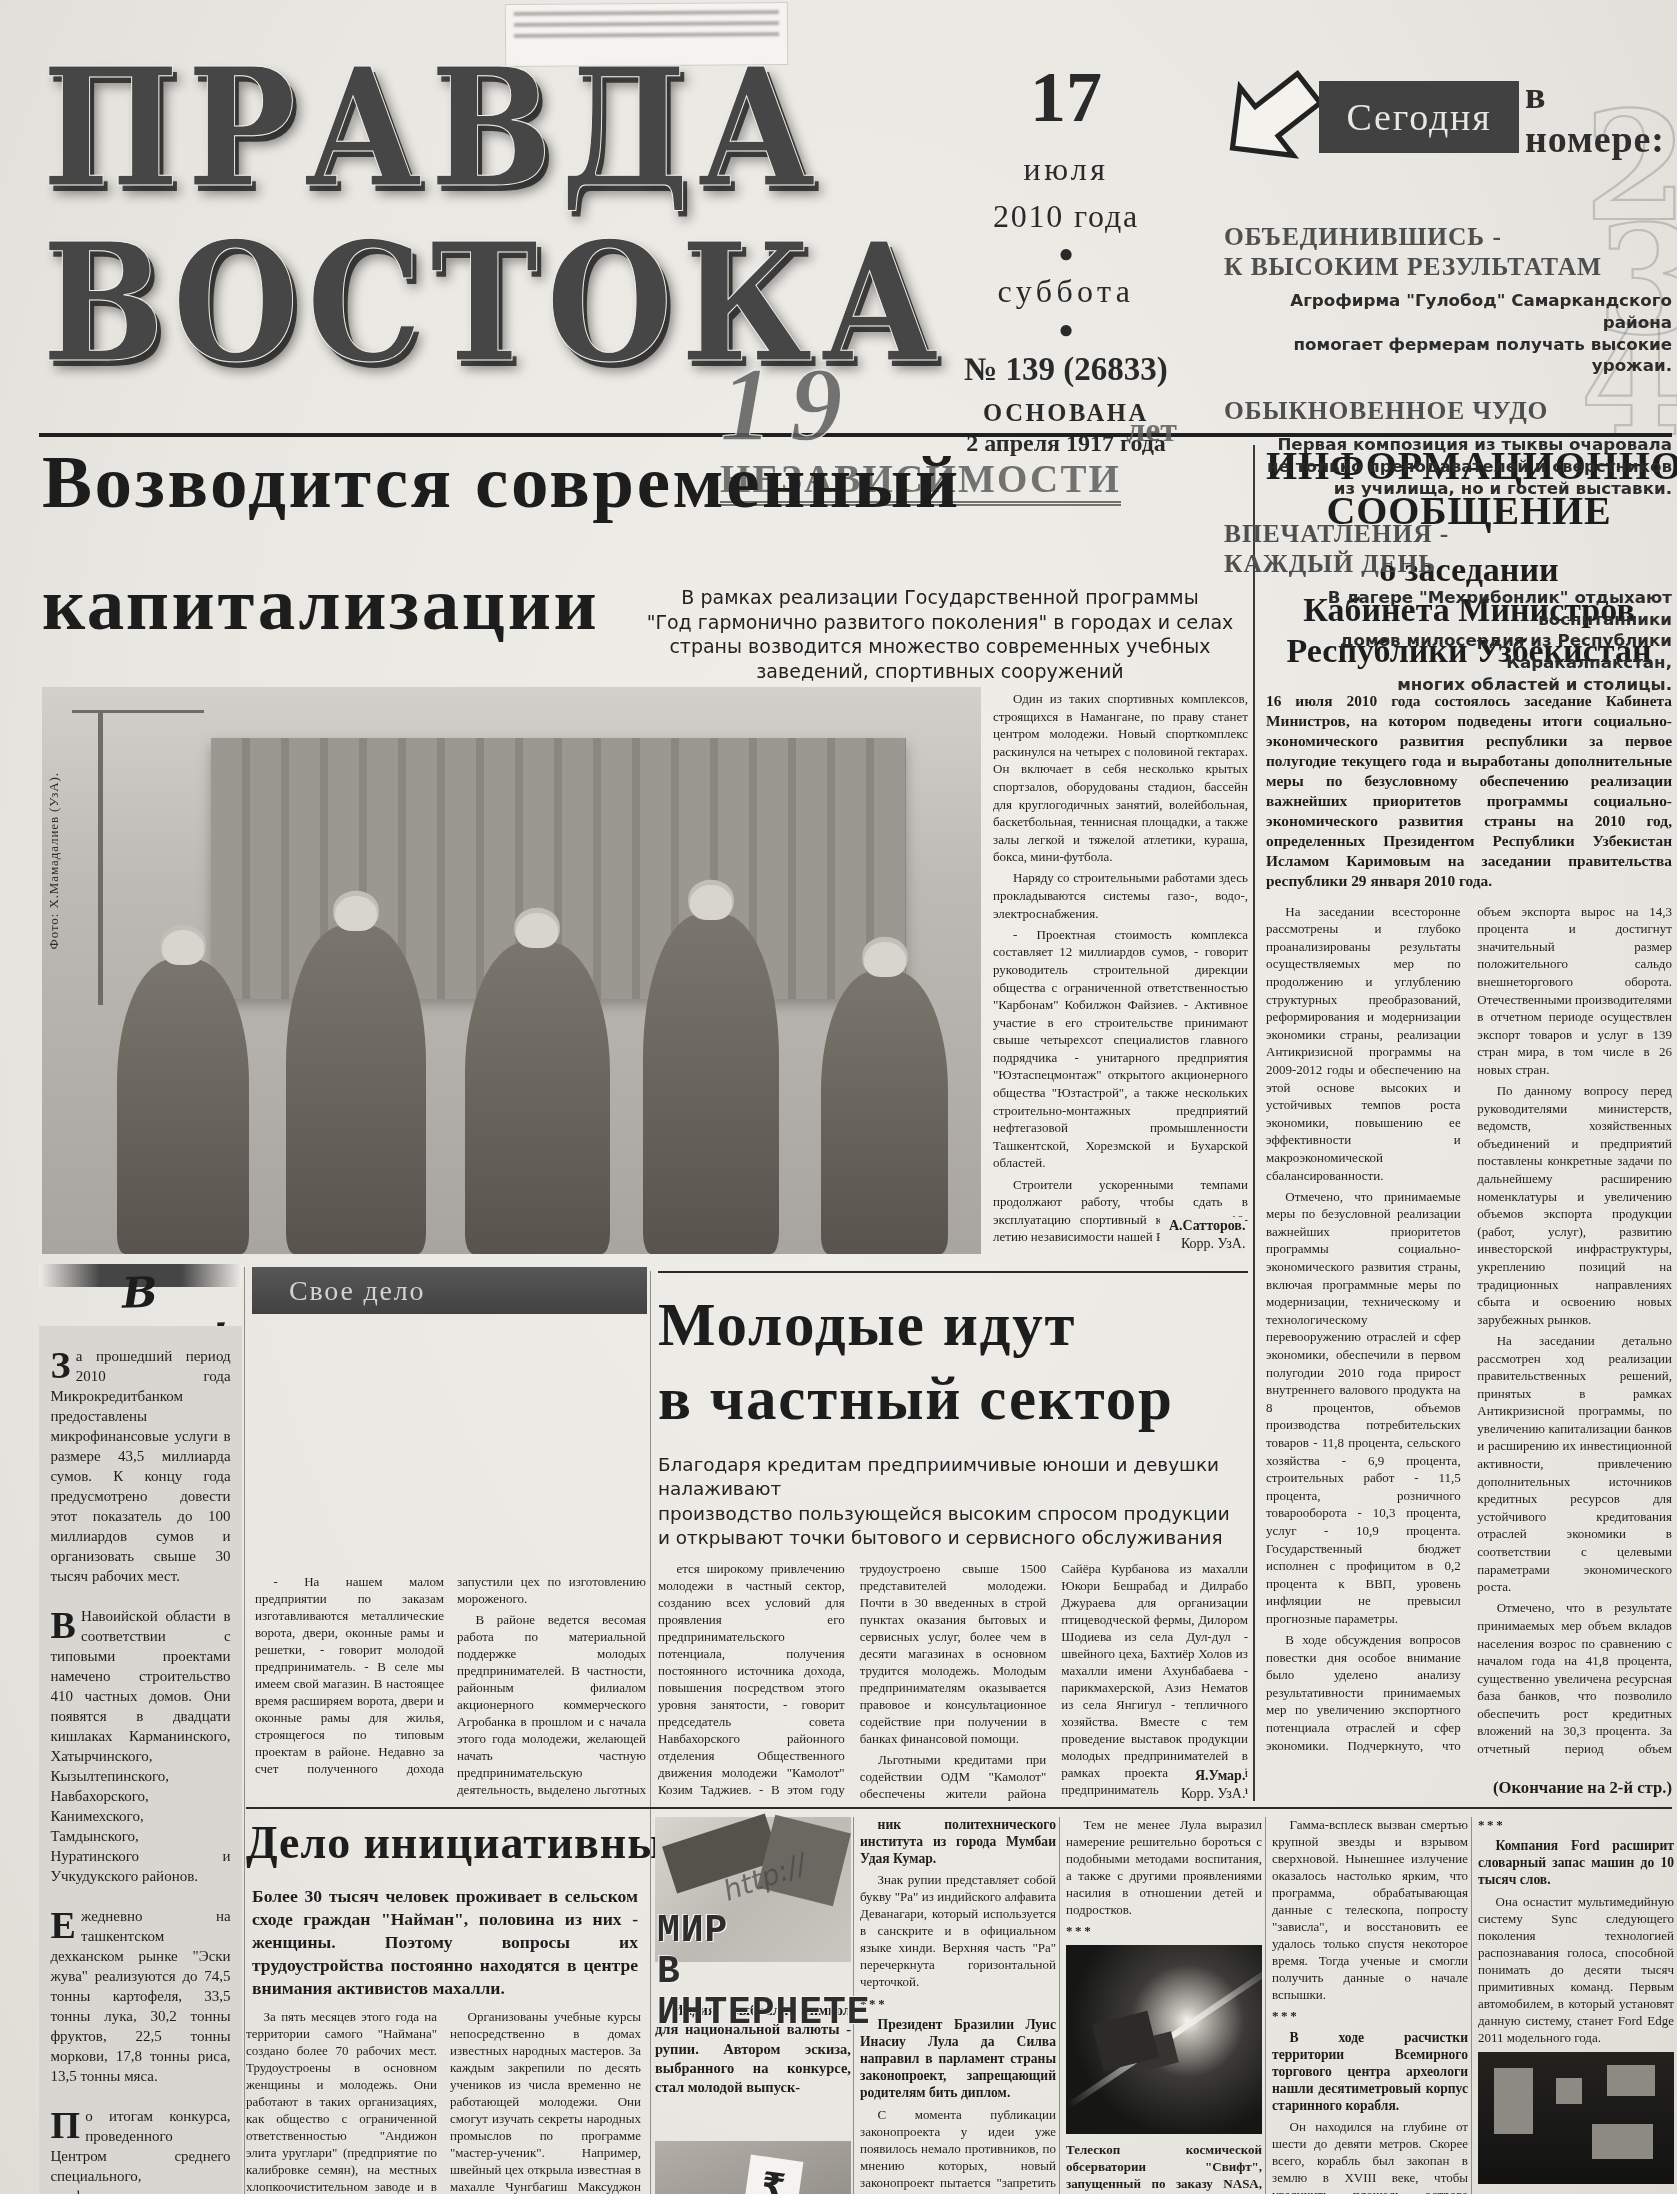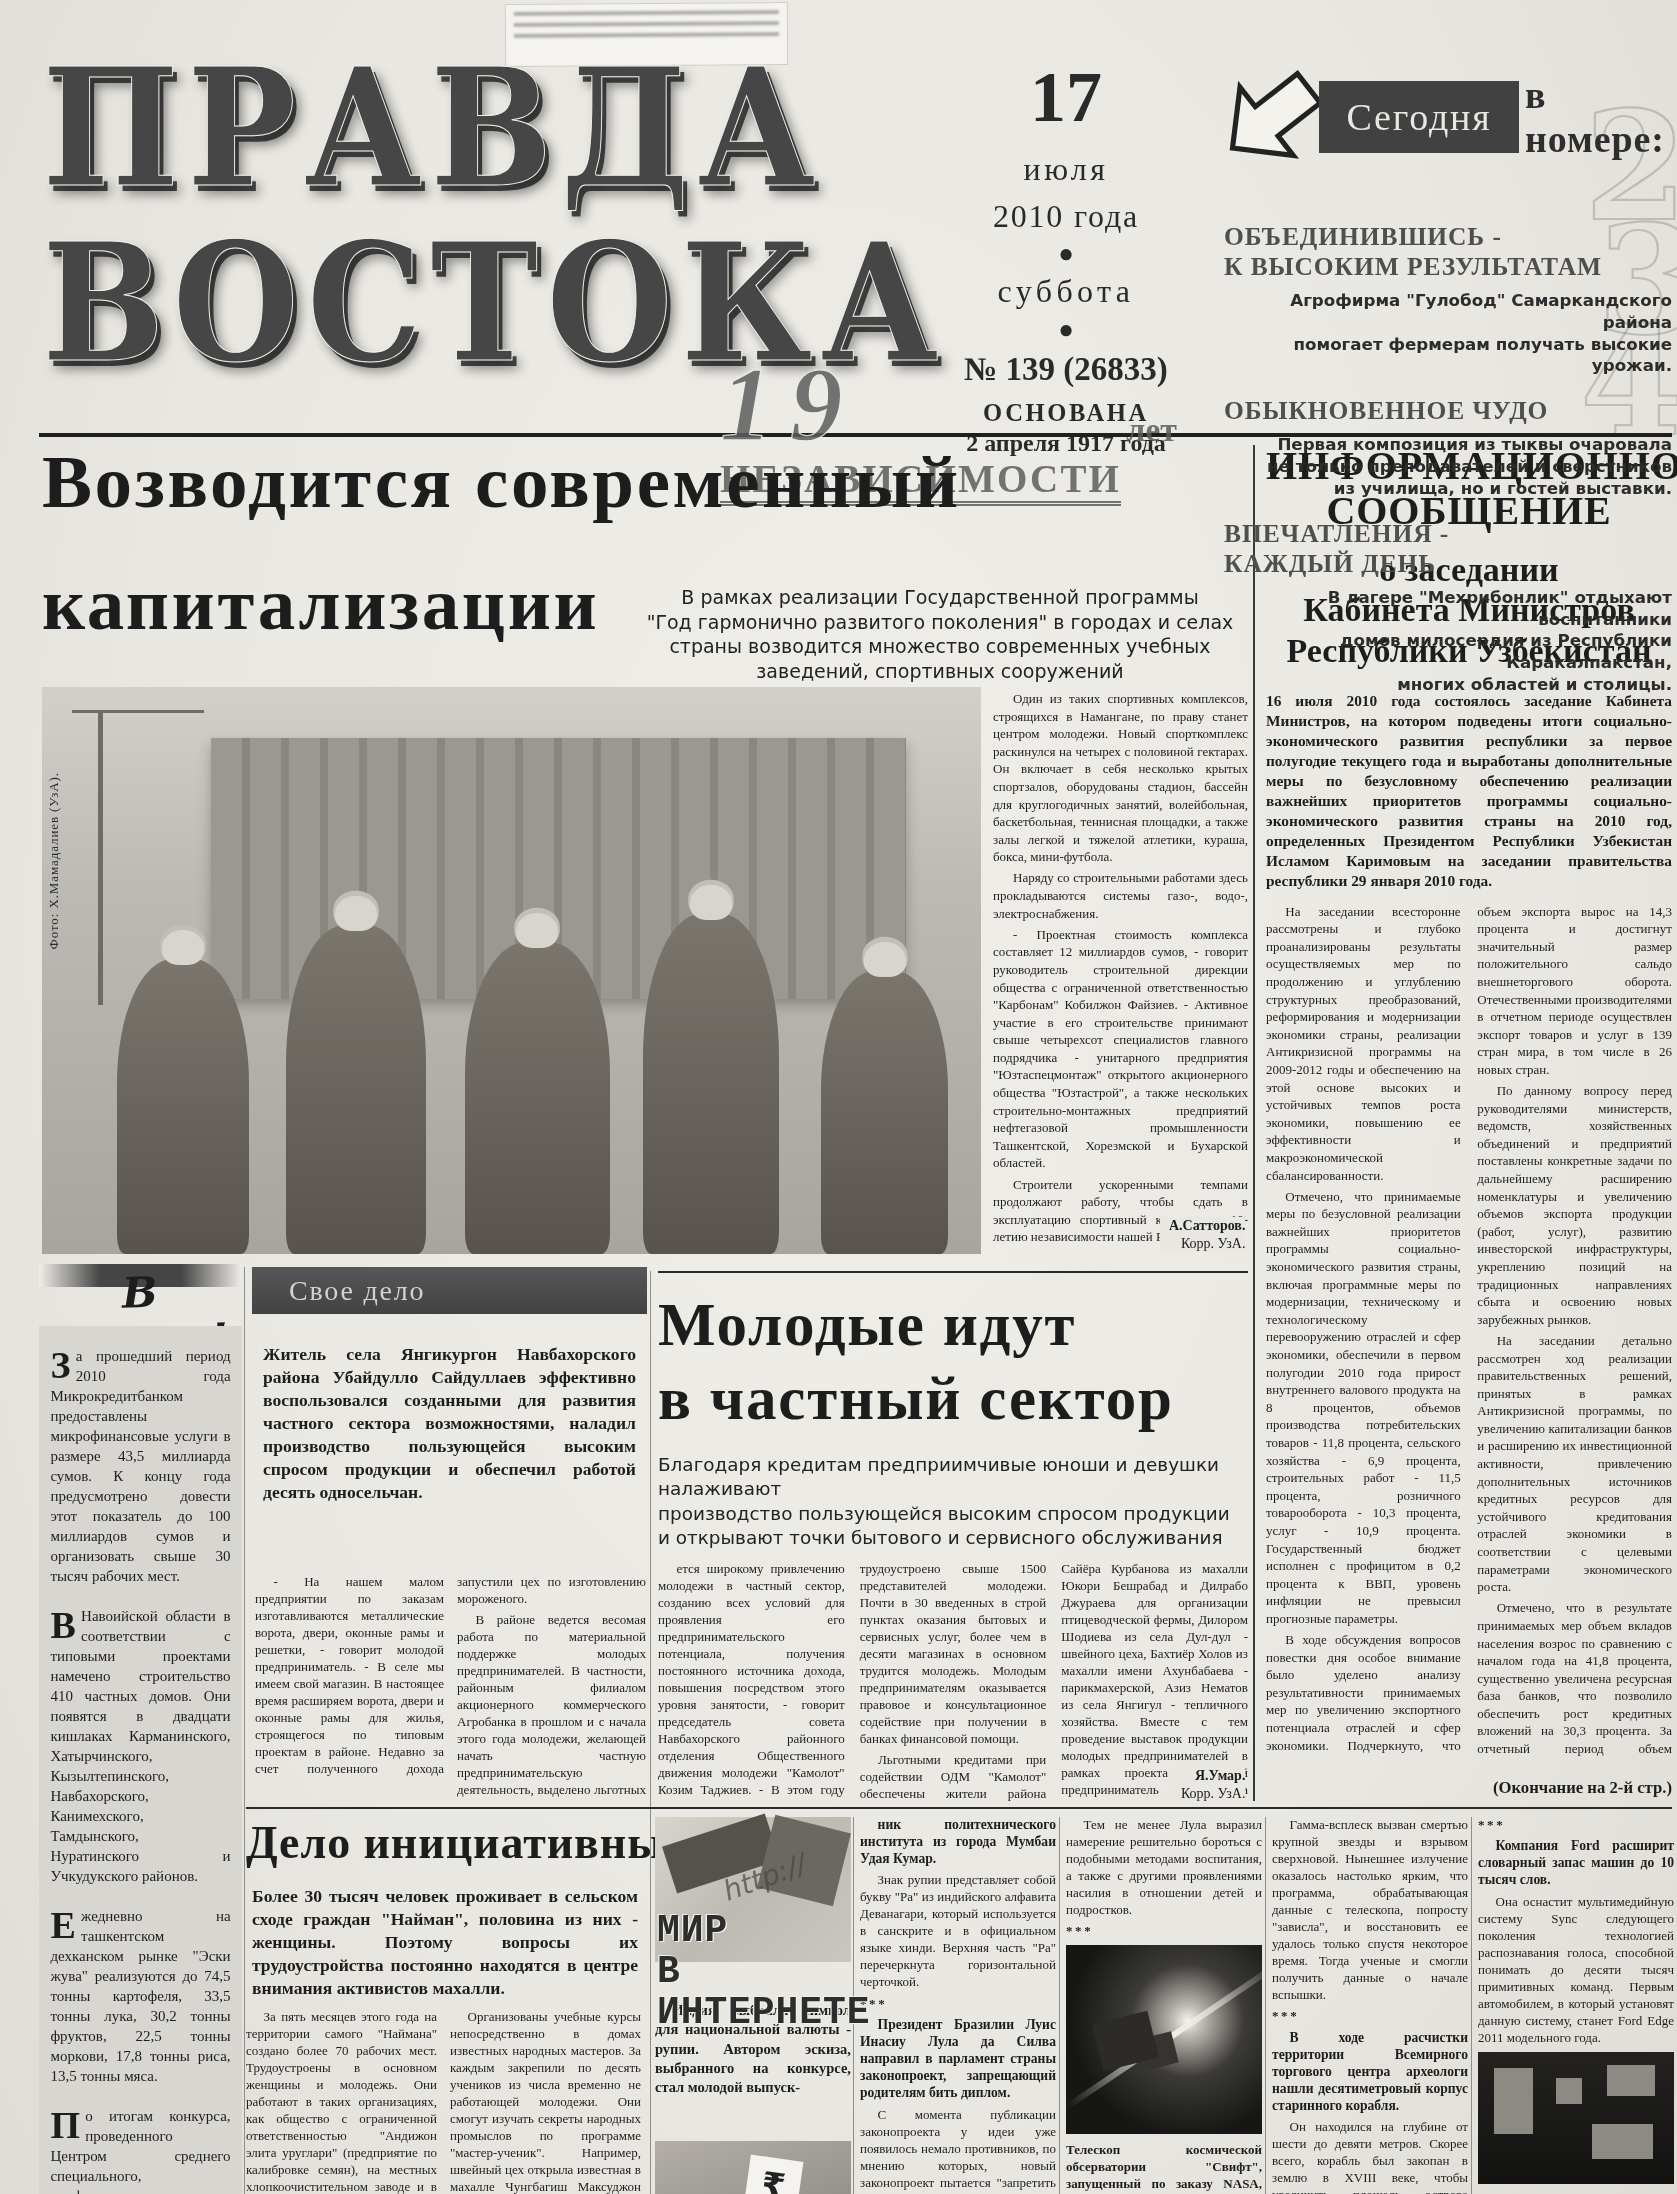--- a/index.html
+++ b/index.html
@@ -248,21 +248,20 @@
       <p>В Навоийской области в соответствии с типовыми проектами намечено строительство 410 частных домов. Они появятся в двадцати кишлаках Карманинского, Хатырчинского, Кызылтепинского, Навбахорского, Канимехского, Тамдынского, Нуратинского и Учкудукского районов.</p>
       <p>Ежедневно на ташкентском дехканском рынке "Эски жува" реализуются до 74,5 тонны картофеля, 33,5 тонны лука, 30,2 тонны фруктов, 22,5 тонны моркови, 17,8 тонны риса, 13,5 тонны мяса.</p>
       <p>По итогам конкурса, проведенного Центром среднего специального, профессионального образования совестно с Министерством народного образования, из 119 учащихся академических лицеев и колледжей шестеро получили возможность участвовать в 51-й международной математической олимпиаде в Астане. Сборная Узбекистана завоевала там четыре серебряные, бронзовую медали и диплом.</p>
     </div>
   </div>
   <div class="abs rule-v light" style="left:244px;top:1267px;width:1.3px;height:959px;"></div>
 
   <div class="abs svoe-band">
     <span>Свое дело</span>
   </div>
-  <div class="abs svoe-lead">Житель села Янгикургон Навбахорского района Убайдулло Сайдуллаев эффективно воспользовался созданными для развития частного сектора возможностями, наладил производство пользующейся высоким спросом продукции и обеспечил работой десять односельчан.</div>
   <div class="abs svoe-cols">
     <p>- На нашем малом предприятии по заказам изготавливаются металлические ворота, двери, оконные рамы и решетки, - говорит молодой предприниматель. - В селе мы имеем свой магазин. В настоящее время расширяем ворота, двери и оконные рамы для жилья, строящегося по типовым проектам в районе. Недавно за счет полученного дохода запустили цех по изготовлению мороженого.</p>
     <p>В районе ведется весомая работа по материальной поддержке молодых предпринимателей. В частности, районным филиалом акционерного коммерческого Агробанка в прошлом и с начала этого года молодежи, желающей начать частную предпринимательскую деятельность, выделено льготных кредитов 72 миллиона сумов. В результате 16 юношей и девушек наладили свой бизнес в животноводстве, 8 - в бытовом и сервисном обслуживании, еще 5 молодых предпринимателей организовали птицеводческие хозяйства. В свете исполнения Государственной программы "Год гармонично развитого поколения" Навбахорский районный филиал Народного банка выделил молодым предпринимателям льготные кредиты почти на сто миллионов сумов.</p>
 
   </div>
   <div class="abs rule-v light" style="left:650px;top:1271px;width:1.3px;height:954px;"></div>
 
   <div class="abs mol-rule"></div>
   <div class="abs mol-h1 prewrap">Молодые идут
 в частный сектор</div>

